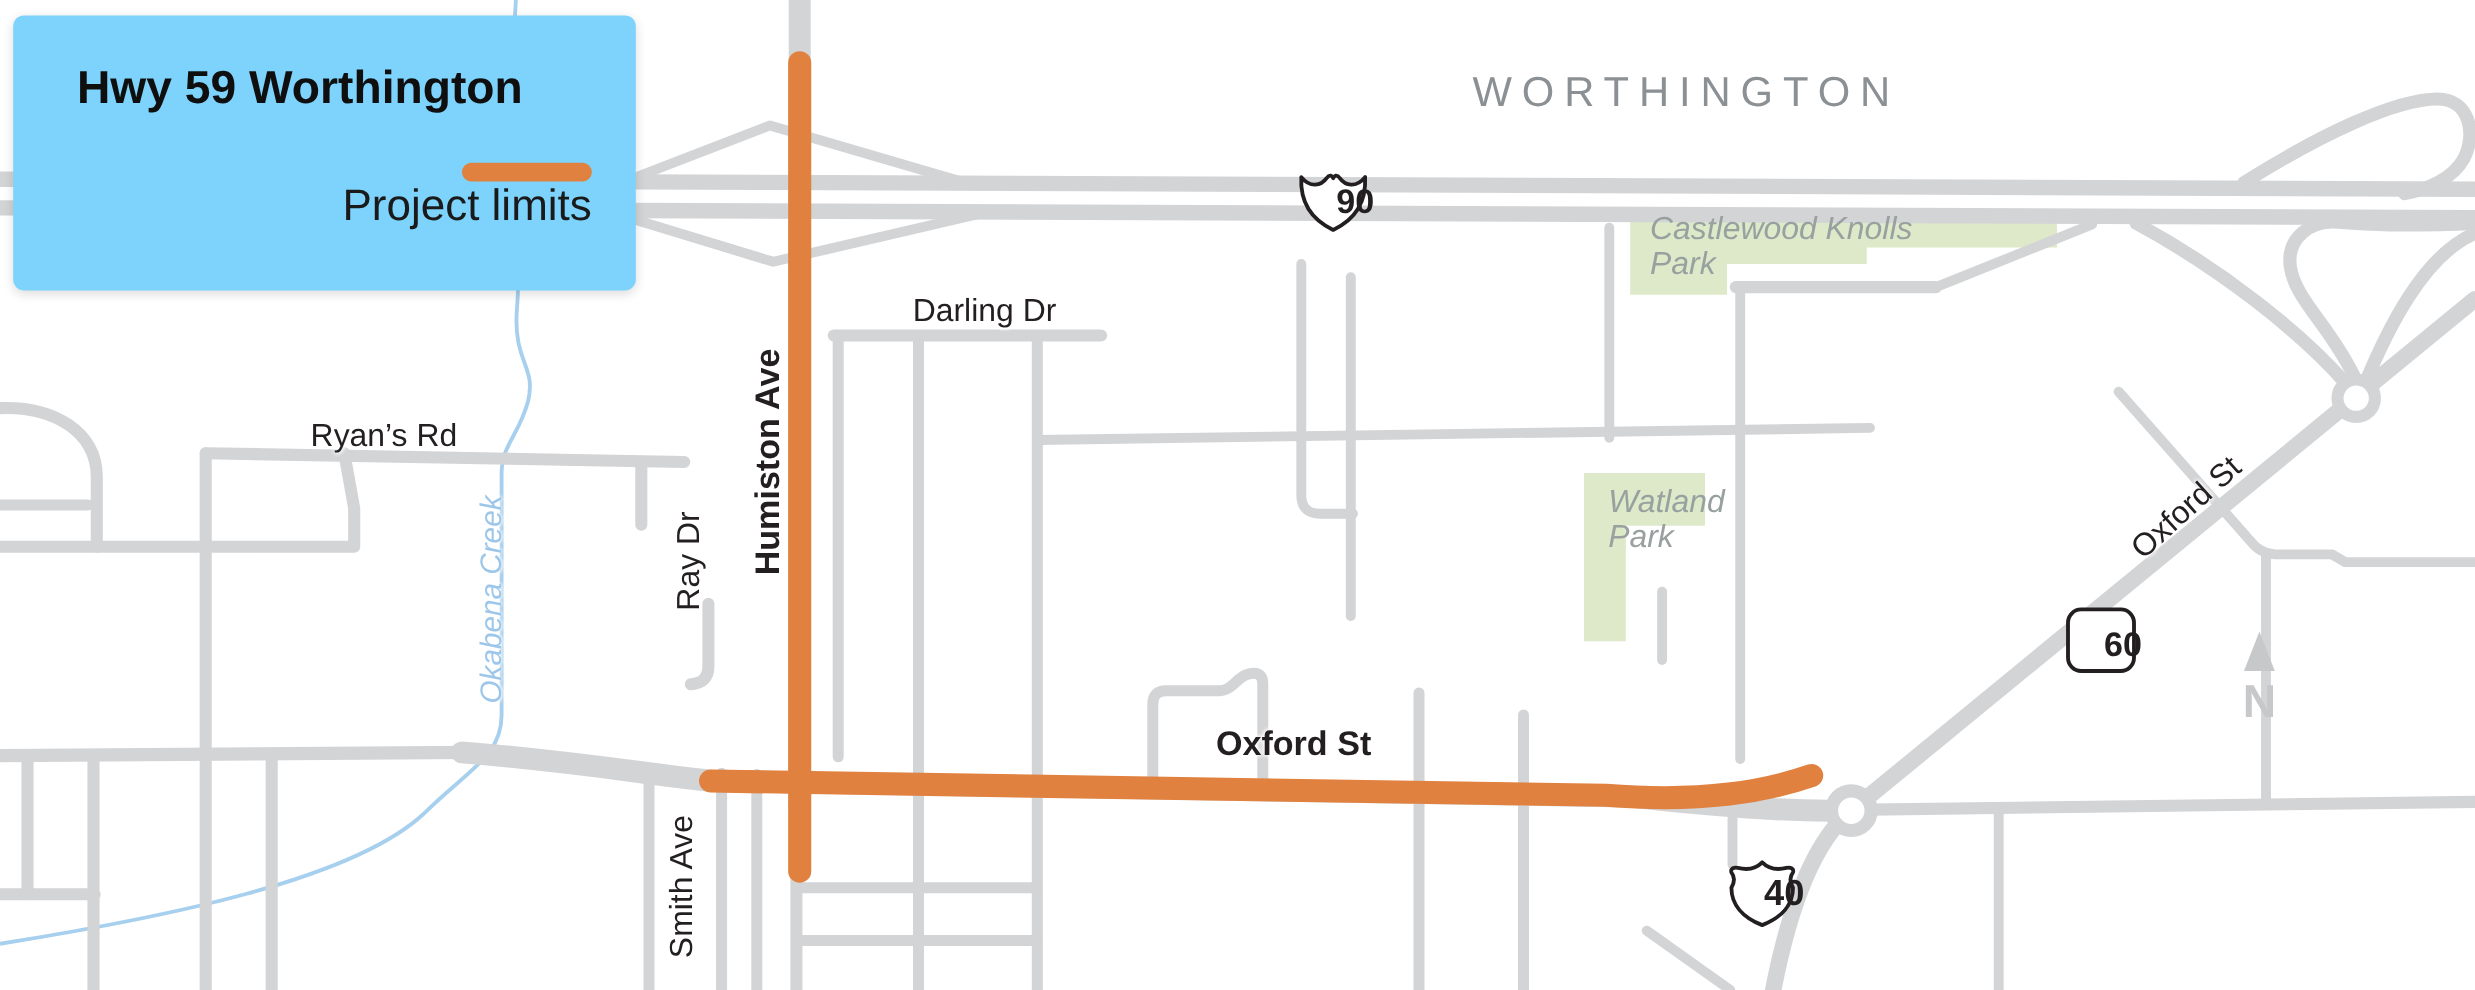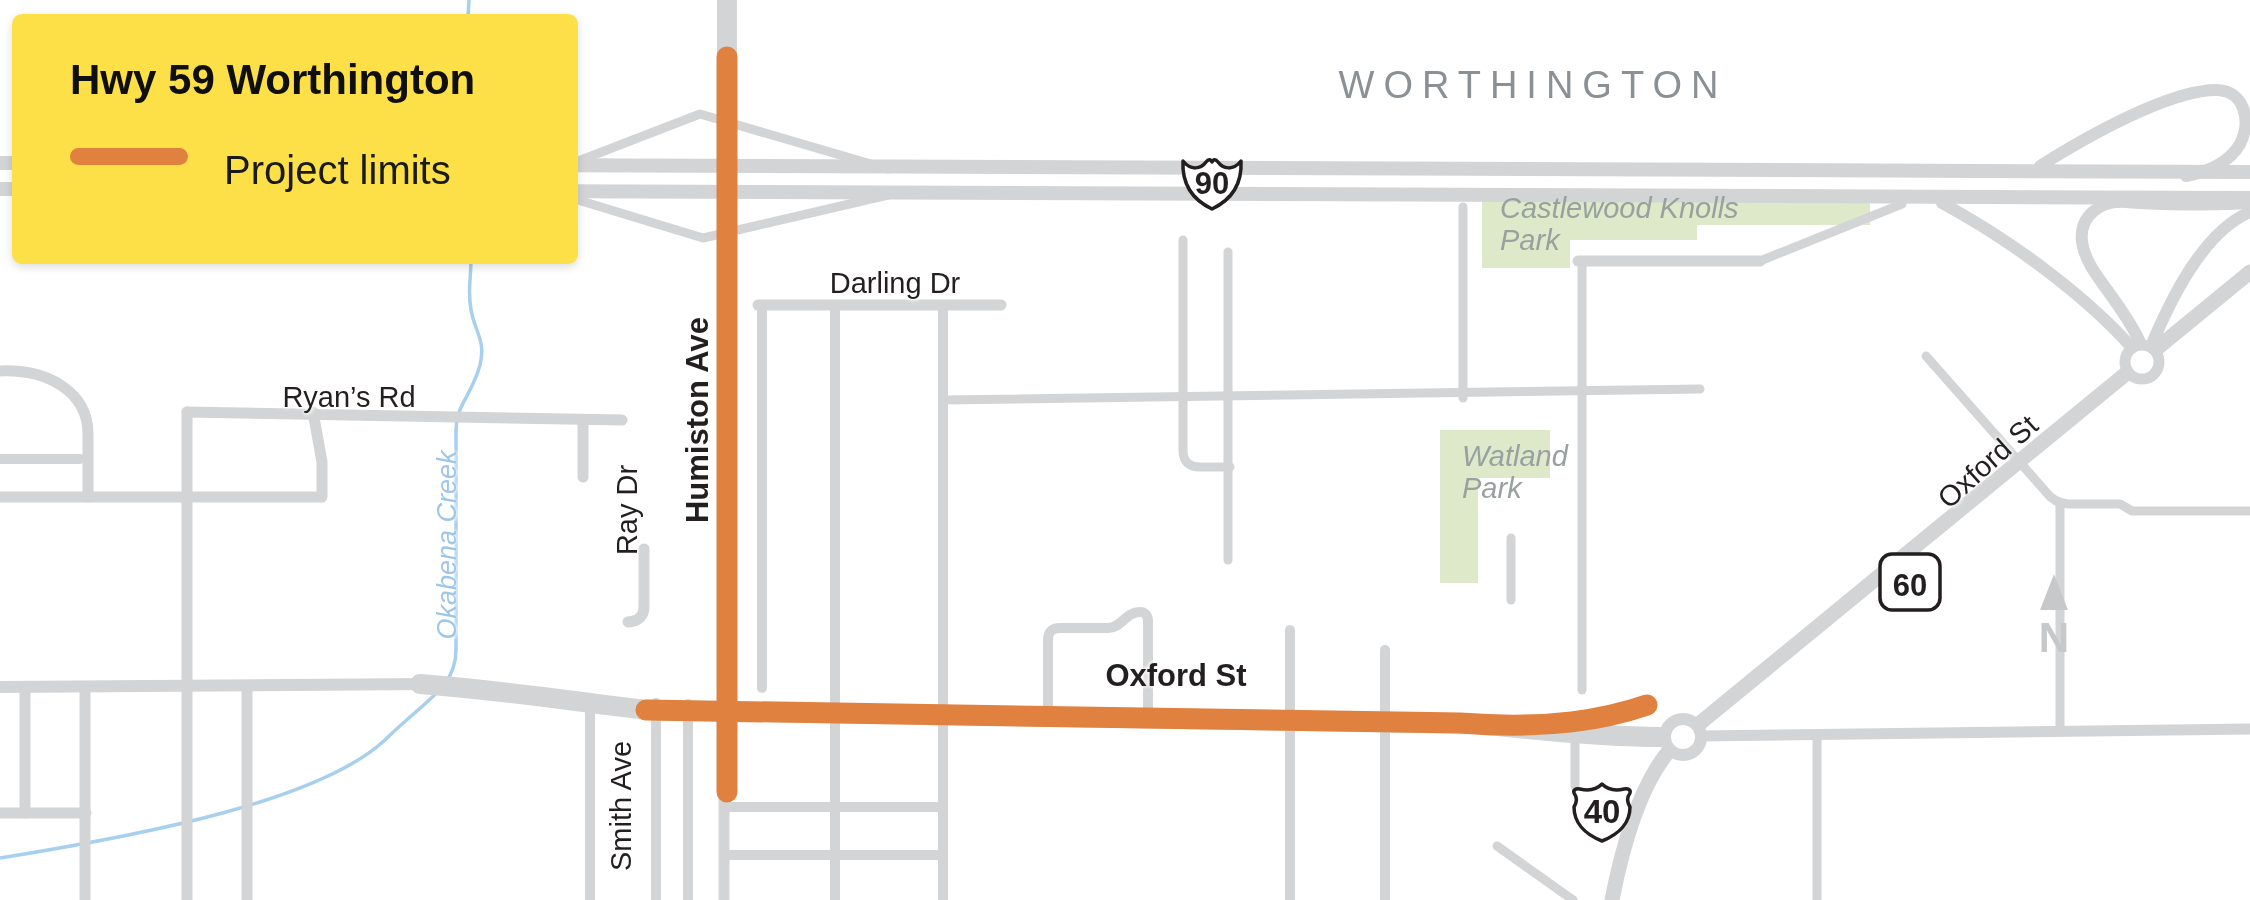--- a/index.html
+++ b/index.html
@@ -20,36 +20,36 @@
   .street{font-size:29px;}
   .street-bold{font-size:31px;font-weight:700;}
   .city{font-size:38px;letter-spacing:9px;color:#8b9095;font-weight:400;}
   .water-lbl{font-size:27px;font-style:italic;color:#9cc6ea;}
   .park-lbl{
     position:absolute;font-size:29px;font-style:italic;color:#99a1a0;
     line-height:32px;text-shadow:none;
   }
   .shield-num{
     position:absolute;transform:translate(-50%,-50%);
-    font-size:31px;font-weight:700;color:#231f20;text-shadow:none;
+    font-size:31px;font-weight:700;color:#231f20;text-shadow:none;margin-left:20px;
   }
   .north-n{
     position:absolute;transform:translate(-50%,-50%);
     font-size:42px;font-weight:700;color:#c6c8ca;text-shadow:none;
   }
 
   
   .legend{
     position:absolute;left:12px;top:14px;width:566px;height:250px;
-    background:#fde047;border-radius:10px;
+    background:#7dd3fc;border-radius:10px;
     box-shadow:0 3px 10px rgba(0,0,0,.14);
     box-sizing:border-box;padding:42px 40px 0 58px;
   }
   .legend-title{font-size:42px;font-weight:700;color:#0f0f10;}
-  .legend-row{display:flex;align-items:flex-start;margin-top:44px;}
+  .legend-row{display:flex;align-items:flex-end;margin-top:44px;flex-direction:column;}
   .legend-swatch{width:118px;height:17px;border-radius:9px;background:#E0813F;flex:none;}
   .legend-item-label{font-size:40px;color:#1a1a1a;margin-left:36px;}
 
   
   .rd{stroke:#d3d4d6;fill:none;stroke-linecap:round;stroke-linejoin:round;}
   .w9{stroke-width:9px;}  .w10{stroke-width:10px;} .w11{stroke-width:11px;}
   .w12{stroke-width:12px;} .w14{stroke-width:14px;} .w15{stroke-width:15px;}
   .w20{stroke-width:20px;}
   .creek{stroke:#a7cfee;stroke-width:3.5px;fill:none;}
   .park{fill:#dde9c9;}

